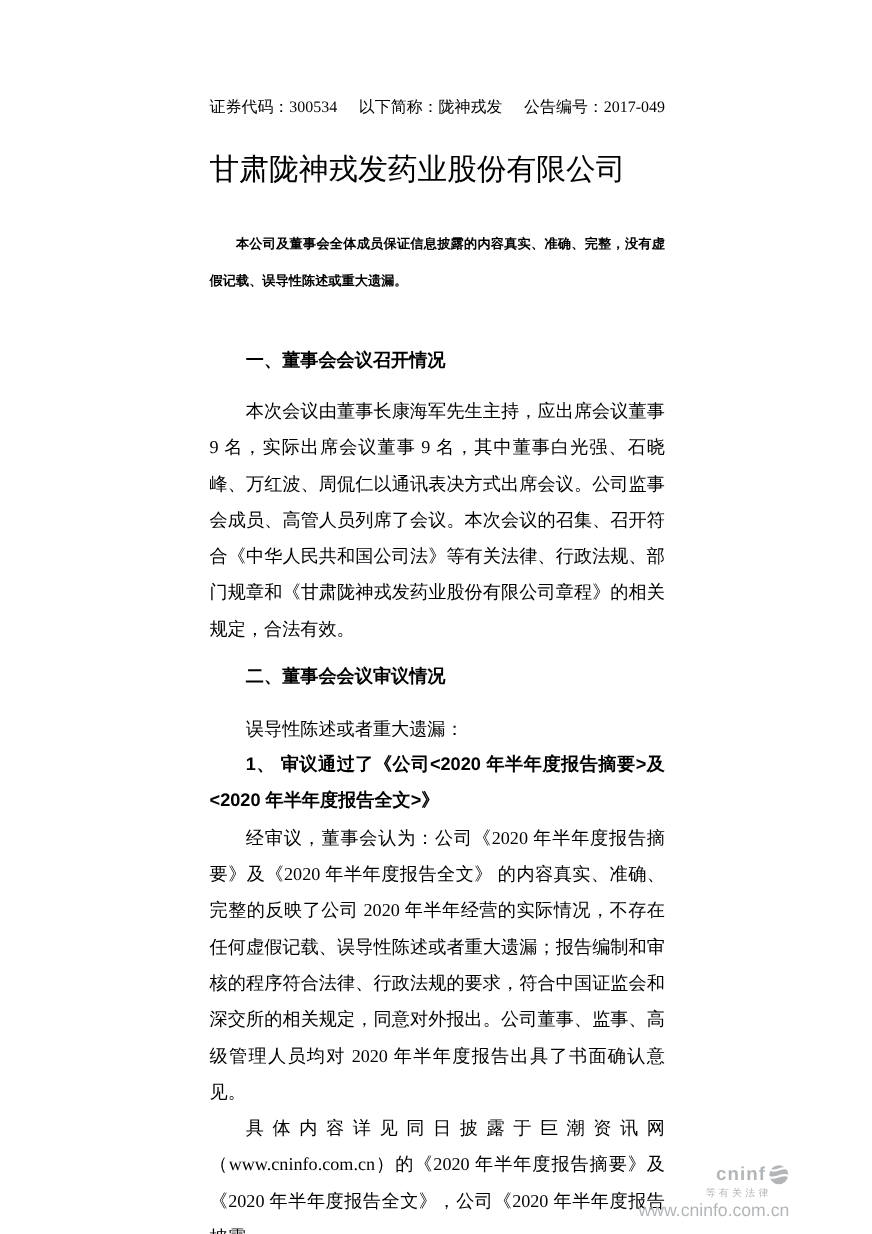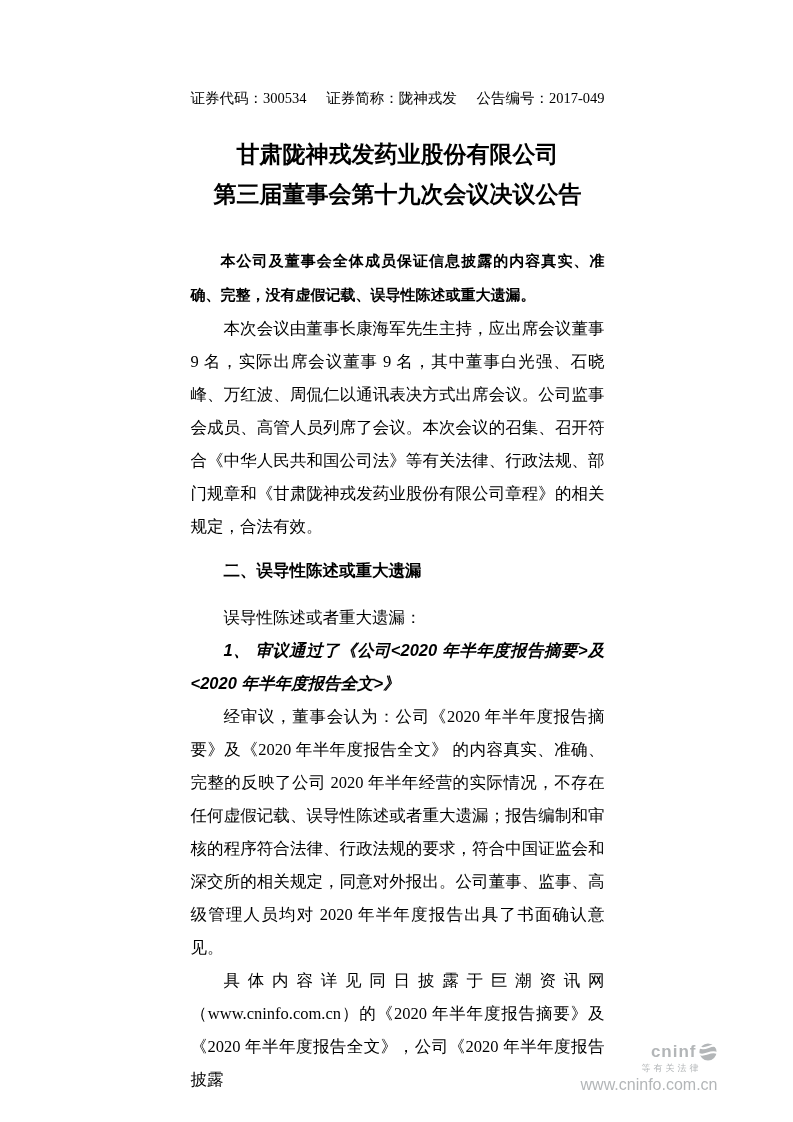--- a/index.html
+++ b/index.html
@@ -22,32 +22,32 @@
   
   .doc-header {
     display: flex;
     justify-content: space-between;
     font-size: 14.5px;
     line-height: 20px;
   }
   
   .doc-title {
     margin: 26px 0 0 0;
-    text-align: center;
+    text-align: left;
     font-family: "Liberation Sans", "DejaVu Sans", sans-serif;
-    font-weight: bold;
-    font-size: 23px;
+    font-weight: normal;
+    font-size: 27px;
     line-height: 40px;
   }
   
   .disclaimer {
     margin: 30px 0 0 0;
     font-family: "Liberation Sans", "DejaVu Sans", sans-serif;
     font-weight: bold;
-    font-size: 15px;
+    font-size: 12px;
     line-height: 34px;
     text-indent: 2em;
     text-align: justify;
   }
   .section-heading {
     margin: 0;
     font-family: "Liberation Sans", "DejaVu Sans", sans-serif;
     font-weight: bold;
     font-size: 16.5px;
     line-height: 22px;
@@ -58,27 +58,26 @@
   .body-para {
     margin: 0;
     font-size: 16.5px;
     line-height: 33px;
     text-indent: 2em;
     text-align: justify;
   }
   .bold-item {
     font-family: "Liberation Sans", "DejaVu Sans", sans-serif;
     font-weight: bold;
-    font-style: italic;
   }
   
   .cninfo-logo {
     position: absolute;
     right: 5px;
-    bottom: 28px;
+    bottom: 12px;
     text-align: right;
     color: #b3b6b8;
     font-family: "Liberation Sans", "DejaVu Sans", sans-serif;
     line-height: 1.15;
   }
   .cninfo-top {
     display: flex;
     align-items: center;
     justify-content: flex-end;
     gap: 1px;
@@ -104,34 +103,34 @@
     margin-top: 2px;
   }
 </style>
 </head>
 <body>
 
 <div class="page">
 
   <div class="doc-header">
     <span>证券代码：300534</span>
-    <span>证券简称：陇神戎发</span>
+    <span>以下简称：陇神戎发</span>
     <span>公告编号：2017-049</span>
   </div>
 
   <h1 class="doc-title">
     <div>甘肃陇神戎发药业股份有限公司</div>
-    <div>第三届董事会第十九次会议决议公告</div>
   </h1>
 
   <p class="disclaimer">本公司及董事会全体成员保证信息披露的内容真实、准确、完整，没有虚假记载、误导性陈述或重大遗漏。</p>
 
+  <h2 class="section-heading heading-1">一、董事会会议召开情况</h2>
   <p class="body-para">本次会议由董事长康海军先生主持，应出席会议董事 9 名，实际出席会议董事 9 名，其中董事白光强、石晓峰、万红波、周侃仁以通讯表决方式出席会议。公司监事会成员、高管人员列席了会议。本次会议的召集、召开符合《中华人民共和国公司法》等有关法律、行政法规、部门规章和《甘肃陇神戎发药业股份有限公司章程》的相关规定，合法有效。</p>
 
-  <h2 class="section-heading heading-2">二、误导性陈述或重大遗漏</h2>
+  <h2 class="section-heading heading-2">二、董事会会议审议情况</h2>
   <p class="body-para">误导性陈述或者重大遗漏：</p>
   <p class="body-para bold-item">1、 审议通过了《公司&lt;2020 年半年度报告摘要&gt;及&lt;2020 年半年度报告全文&gt;》</p>
   <p class="body-para">经审议，董事会认为：公司《2020 年半年度报告摘要》及《2020 年半年度报告全文》 的内容真实、准确、完整的反映了公司 2020 年半年经营的实际情况，不存在任何虚假记载、误导性陈述或者重大遗漏；报告编制和审核的程序符合法律、行政法规的要求，符合中国证监会和深交所的相关规定，同意对外报出。公司董事、监事、高级管理人员均对 2020 年半年度报告出具了书面确认意见。</p>
   <p class="body-para">具体内容详见同日披露于巨潮资讯网（www.cninfo.com.cn）的《2020 年半年度报告摘要》及《2020 年半年度报告全文》，公司《2020 年半年度报告披露</p>
 
   <div class="cninfo-logo">
     <div class="cninfo-top">
       <span class="cninfo-brand">cninf</span>
       <span class="cninfo-swirl">
         <svg width="20" height="20" viewBox="0 0 20 20">

